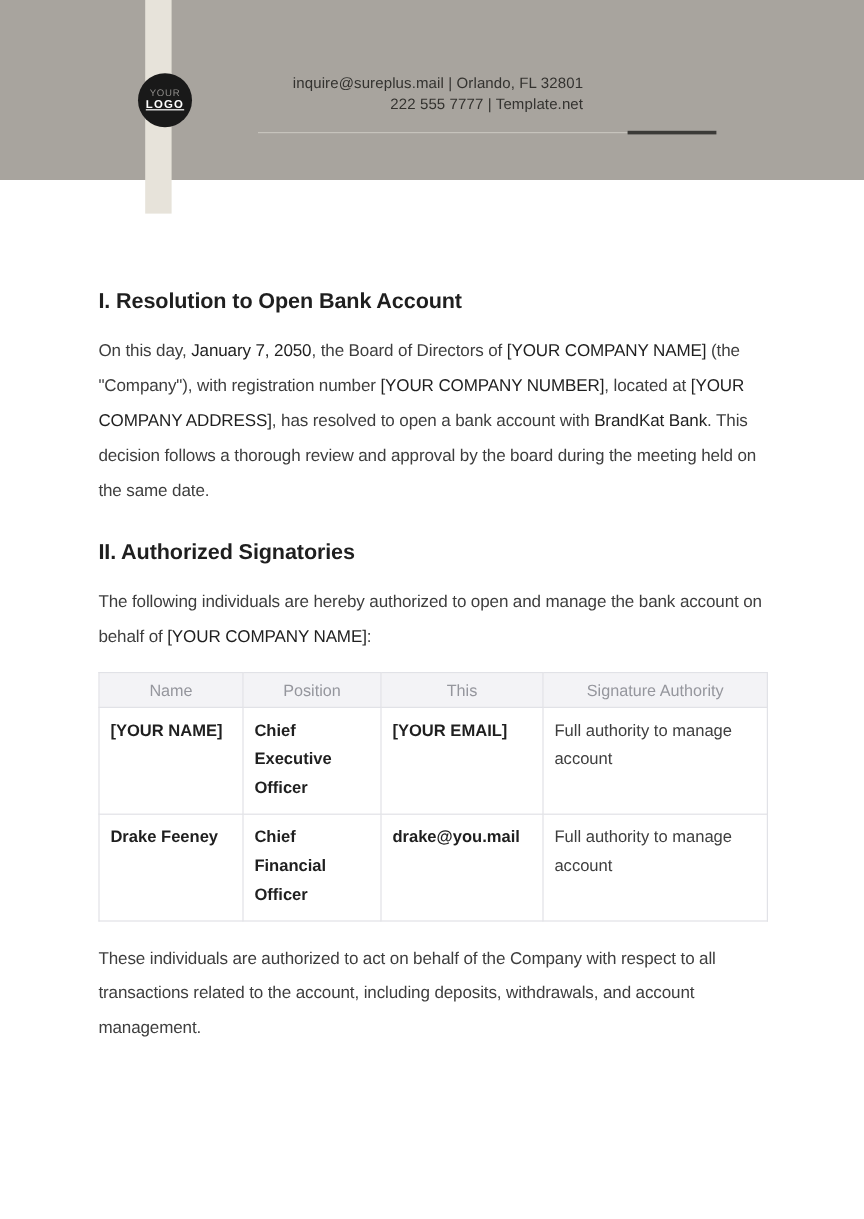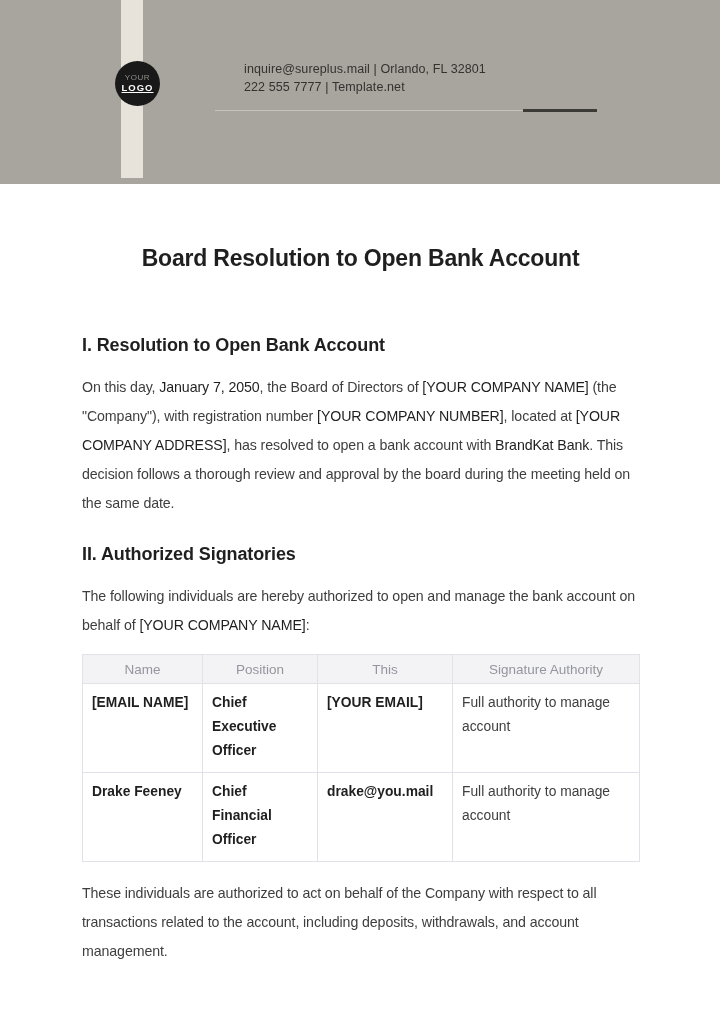--- a/index.html
+++ b/index.html
@@ -8,22 +8,23 @@
     width: 720px; height: 1016px;
     position: relative;
     background: var(--page_bg, #ffffff);
     font-family: "Liberation Sans", sans-serif;
     overflow: hidden;
   }
 
   
   .letterhead {
     position: absolute; top: 0; left: 0;
-    width: 720px; height: 184px;
+    width: 720px; height: 150px;
     background: var(--header_bg, #a8a49e);
+    text-align: right;
   }
   .accent-stripe {
     position: absolute; left: 121px; top: 0;
     width: 22px; height: 178px;
     background: var(--stripe, #e7e3da);
   }
   .logo {
     position: absolute; left: 115px; top: 61px;
     width: 45px; height: 45px; border-radius: 50%;
     background: var(--logo_bg, #191919);
@@ -143,21 +144,20 @@
   </div>
 
   <div class="header-divider">
     <div class="divider-light"></div>
     <div class="divider-dark"></div>
   </div>
 </header>
 
 <main class="content">
 
-  <h1 class="doc-title">Board Resolution to Open Bank Account</h1>
 
   <section>
     <h2 class="section-heading h-s1">I. Resolution to Open Bank Account</h2>
     <p class="body-par"><span>On this day, </span><b>January 7, 2050</b><span>, the Board of Directors of </span><b>[YOUR COMPANY NAME]</b><span> (the "Company"), with registration number </span><b>[YOUR COMPANY NUMBER]</b><span>, located at </span><b>[YOUR COMPANY ADDRESS]</b><span>, has resolved to open a bank account with </span><b>BrandKat Bank</b><span>. This decision follows a thorough review and approval by the board during the meeting held on the same date.</span></p>
   </section>
 
   <section>
     <h2 class="section-heading h-s2">II. Authorized Signatories</h2>
     <p class="body-par"><span>The following individuals are hereby authorized to open and manage the bank account on behalf of </span><b>[YOUR COMPANY NAME]</b><span>:</span></p>
 
@@ -171,21 +171,21 @@
       <thead>
         <tr>
           <th>Name</th>
           <th>Position</th>
           <th>This</th>
           <th>Signature Authority</th>
         </tr>
       </thead>
       <tbody>
         <tr>
-          <td class="cell-bold">[EMAIL NAME]</td>
+          <td class="cell-bold">[YOUR NAME]</td>
           <td class="cell-bold">Chief Executive Officer</td>
           <td class="cell-bold">[YOUR EMAIL]</td>
           <td>Full authority to manage account</td>
         </tr>
         <tr>
           <td class="cell-bold">Drake Feeney</td>
           <td class="cell-bold">Chief Financial Officer</td>
           <td class="cell-bold">drake@you.mail</td>
           <td>Full authority to manage account</td>
         </tr>

